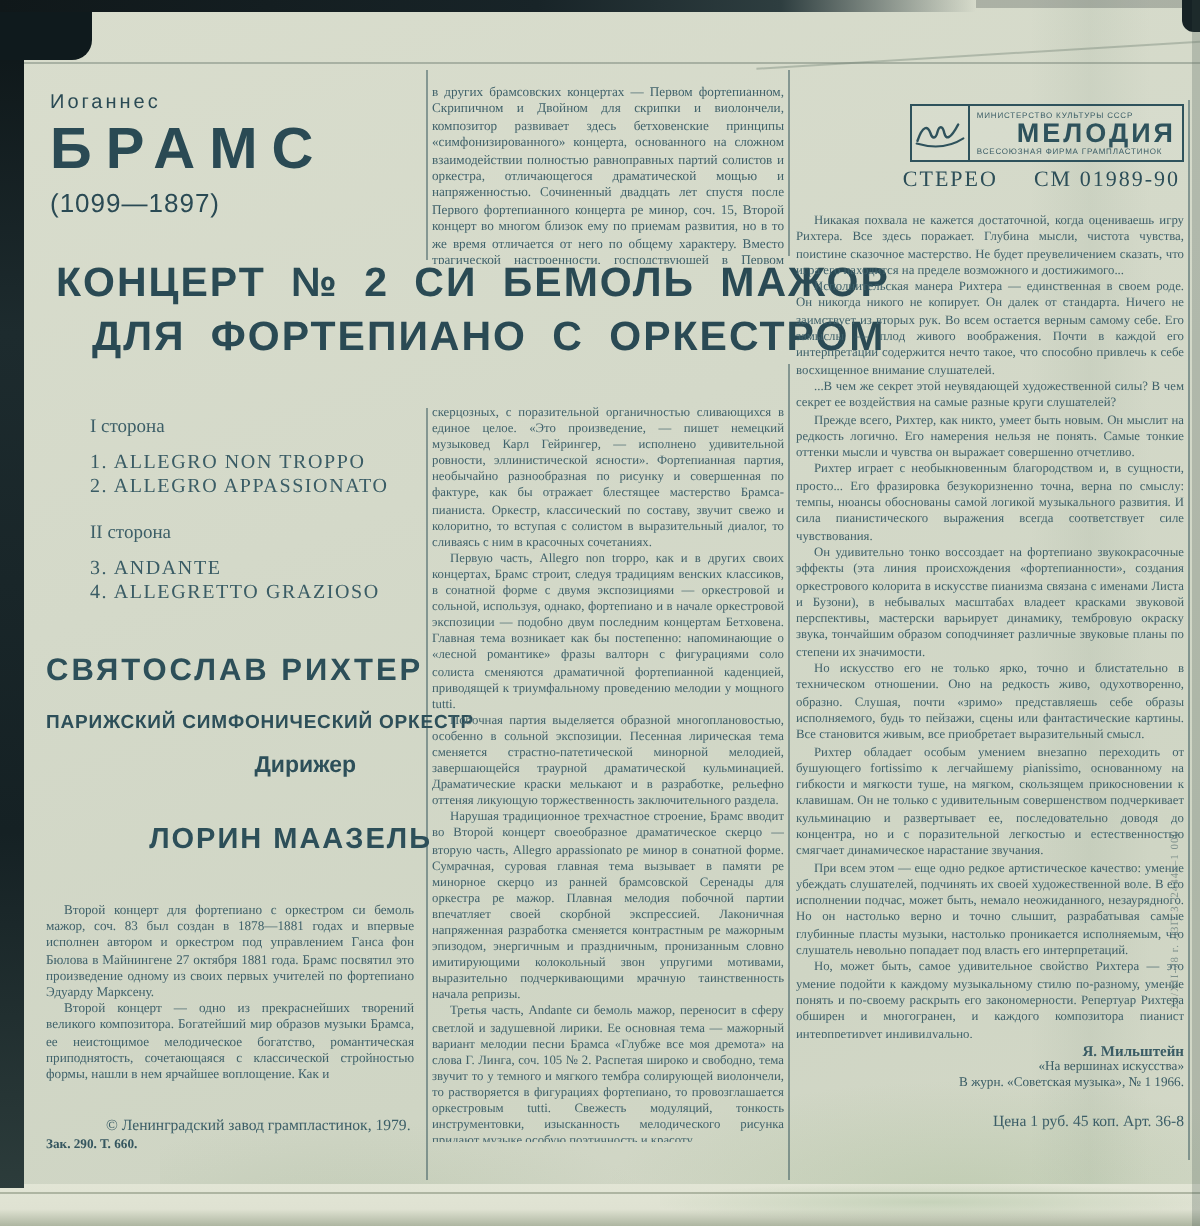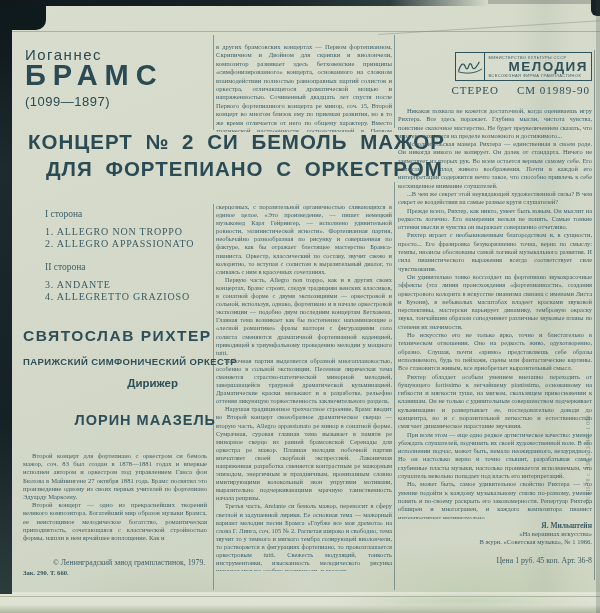--- a/index.html
+++ b/index.html
@@ -30,21 +30,21 @@
   .edge-right{position:absolute;left:596px;top:0;width:4px;height:613px;background:rgba(55,75,70,.22);}
   .crease-top{position:absolute;left:12px;top:31px;width:588px;height:1px;background:rgba(110,125,112,.45);}
   .crease-diag{position:absolute;left:378px;top:27px;width:226px;height:1px;background:rgba(110,125,112,.38);
           transform:rotate(-3.5deg);}
   
   .rule{position:absolute;width:1px;background:rgba(52,84,90,.50);}
   
   .ink{color:#2a4a54;}
   .sans{font-family:"Liberation Sans",sans-serif;}
   .abs{position:absolute;}
-  .composer-first{left:25px;top:46px;font-size:15px;letter-spacing:1.5px;}
+  .composer-first{left:25px;top:46px;font-size:10px;letter-spacing:1.5px;}
   .composer-last{left:25px;top:59px;font-size:29px;font-weight:bold;letter-spacing:7px;}
   .composer-years{left:25px;top:94px;font-size:13px;letter-spacing:.5px;}
   .t1{left:28px;top:130px;}.t2{left:46px;top:157px;}.t3{left:62px;top:184px;}
   .work-title{font-size:20.5px;font-weight:bold;letter-spacing:1px;word-spacing:6px;white-space:nowrap;}
   .side-label{left:45px;font-size:9.5px;color:#3c5e67;}
   .track{left:45px;font-size:10px;letter-spacing:.8px;color:#3a5c65;white-space:nowrap;}
   .perf{color:#2d4f59;text-align:right;white-space:nowrap;}
   .soloist{left:23px;top:327px;width:182px;font-size:15.5px;font-weight:bold;letter-spacing:1.5px;}
   .orchestra{left:23px;top:356px;width:155px;font-size:9.5px;font-weight:bold;letter-spacing:.4px;}
   .cond-label{left:23px;top:377px;width:155px;font-size:11.5px;font-weight:bold;}

